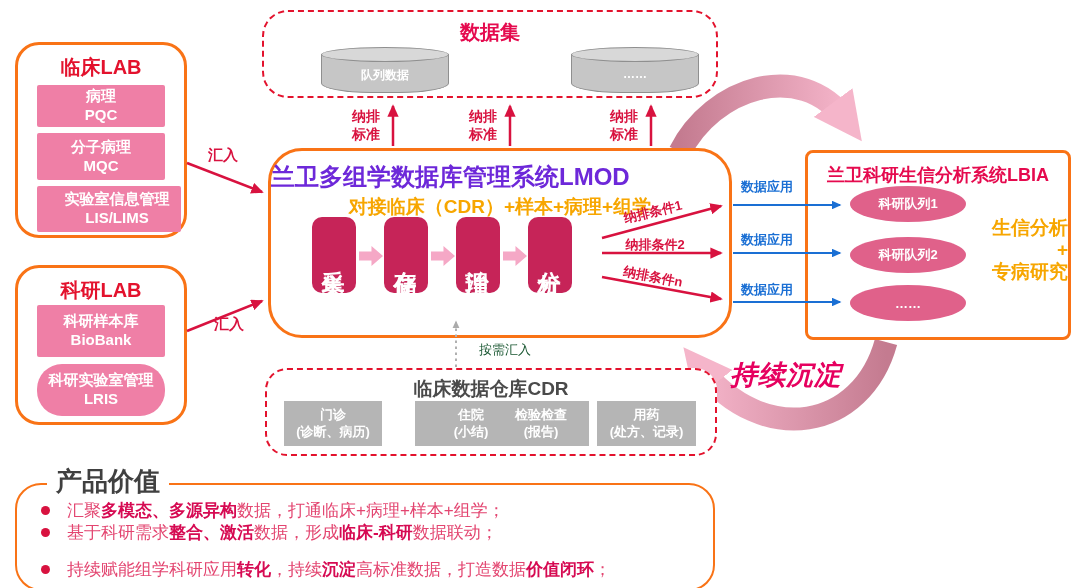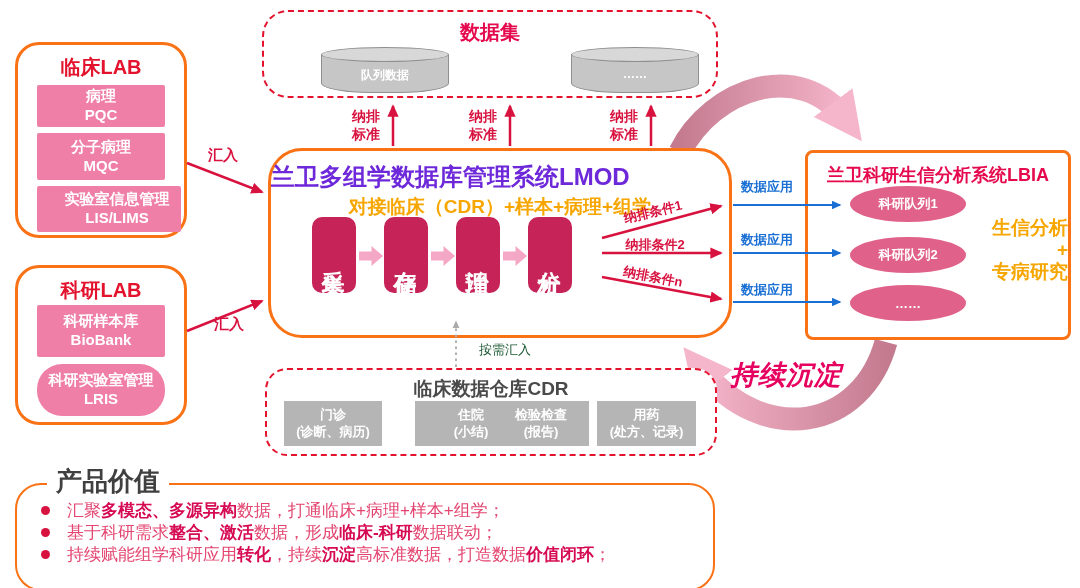--- a/index.html
+++ b/index.html
@@ -184,21 +184,21 @@
 
   <div class="box" id="product-value">
     <div class="pv-row" style="top:14px;">
       <span class="pv-dot"></span>
       <span class="pv-text"><span>汇聚</span><b>多模态、多源异构</b><span>数据，打通临床+病理+样本+组学；</span></span>
     </div>
     <div class="pv-row" style="top:36px;">
       <span class="pv-dot"></span>
       <span class="pv-text"><span>基于科研需求</span><b>整合、激活</b><span>数据，形成</span><b>临床-科研</b><span>数据联动；</span></span>
     </div>
-    <div class="pv-row" style="top:58px;">
+    <div class="pv-row" style="top:73px;">
       <span class="pv-dot"></span>
       <span class="pv-text"><span>持续赋能组学科研应用</span><b>转化</b><span>，持续</span><b>沉淀</b><span>高标准数据，打造数据</span><b>价值闭环</b><span>；</span></span>
     </div>
   </div>
   <div class="pv-title">产品价值</div>
 
   <svg id="connectors" class="layer" width="1080" height="588" viewBox="0 0 1080 588">
     <defs>
       <marker id="mRed" viewBox="0 0 10 9" refX="8.5" refY="4.5" markerWidth="5" markerHeight="4.5" orient="auto" markerUnits="strokeWidth">
         <path d="M0,0L10,4.5L0,9Z" fill="#d8123f"></path>

